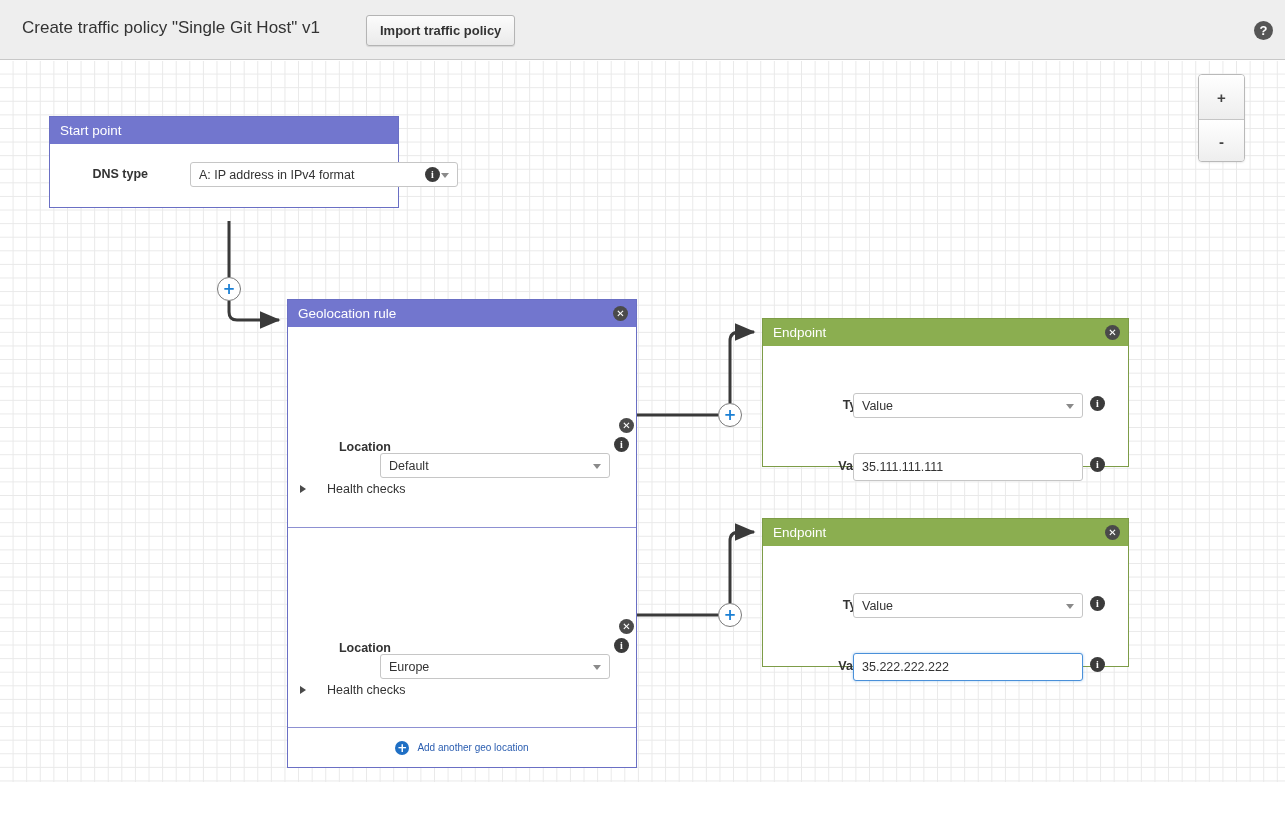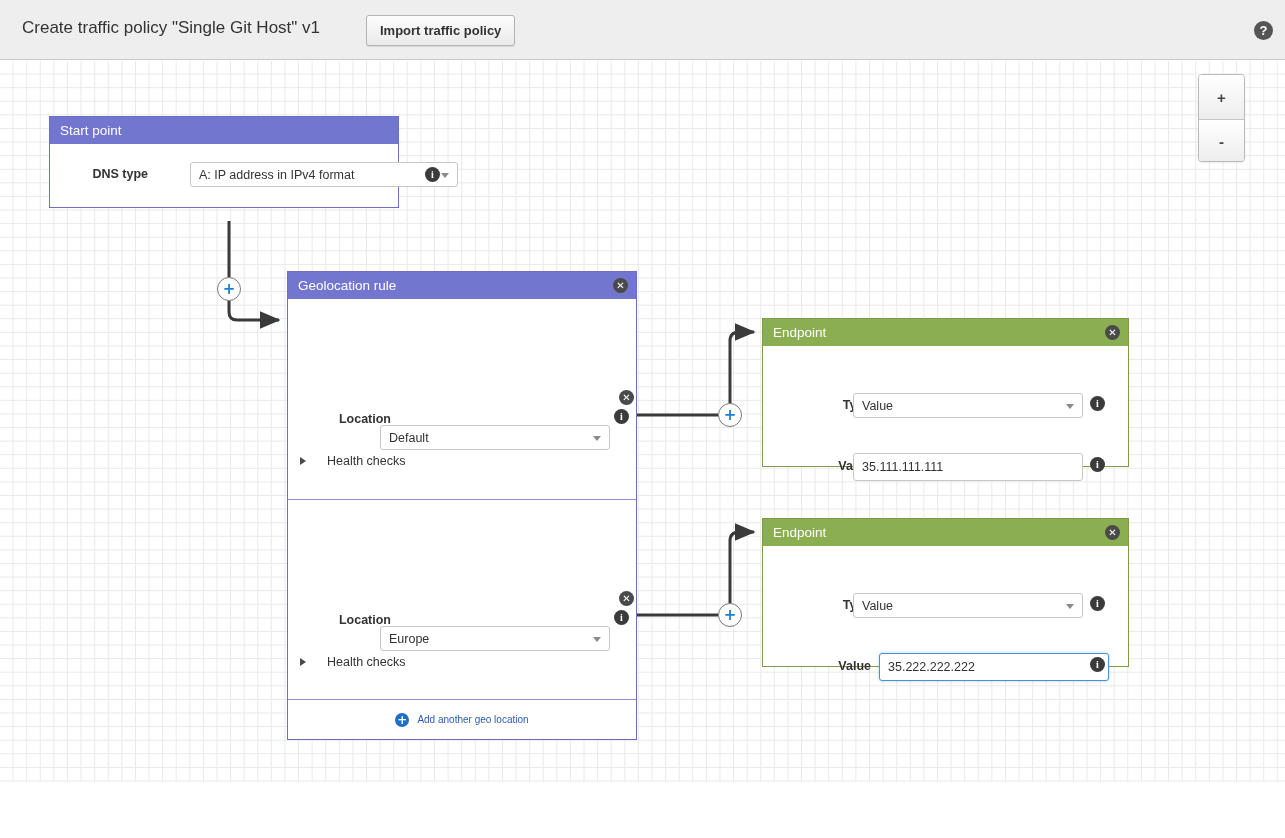--- a/index.html
+++ b/index.html
@@ -115,40 +115,39 @@
     border: 1px solid #c6c6c6; border-radius: 3px;
     font-size: 12.5px; color: #333333;
     display: flex; align-items: center;
     padding: 0 8px; position: relative;
     cursor: pointer;
   }
   .text-box { cursor: text; }
   .text-box.focused {
     border: 1px solid #4a90d9;
     box-shadow: 0 0 3px rgba(74,144,217,.45);
-    margin-left: 26px;
   }
   .caret {
     position: absolute; right: 8px; top: 50%;
     margin-top: -2px;
     width: 0; height: 0;
     border-left: 4px solid transparent;
     border-right: 4px solid transparent;
     border-top: 5px solid #8a8a8a;
   }
 
   
   #start-point-node { left: 49px; top: 55px; width: 350px; }
   #start-point-node .node-body { height: 63px; }
   #start-dns-label { position: absolute; left: 20px; top: 23px; width: 78px; }
   #start-dns-select { position: absolute; left: 140px; top: 18px; width: 268px; }
   #start-dns-info { position: absolute; left: 375px; top: 23px; }
 
   
-  #geolocation-rule-node { left: 287px; top: 210px; width: 350px; }
+  #geolocation-rule-node { left: 287px; top: 238px; width: 350px; }
   .geo-section { position: relative; height: 200px; }
   #geo-section-2 { border-top: 1px solid #8d90d2; }
   .geo-loc-label { position: absolute; left: 25px; top: 113px; width: 78px; }
   .geo-loc-select { position: absolute; left: 92px; top: 108px; width: 230px; margin-top: 18px; }
   .geo-loc-close { position: absolute; left: 331px; top: 91px; }
   .geo-loc-info { position: absolute; left: 326px; top: 110px; }
   .geo-health { position: absolute; left: 12px; top: 155px; display: flex; align-items: center; gap: 21px; cursor: pointer; }
   .tri-right {
     width: 0; height: 0;
     border-top: 4.5px solid transparent;

